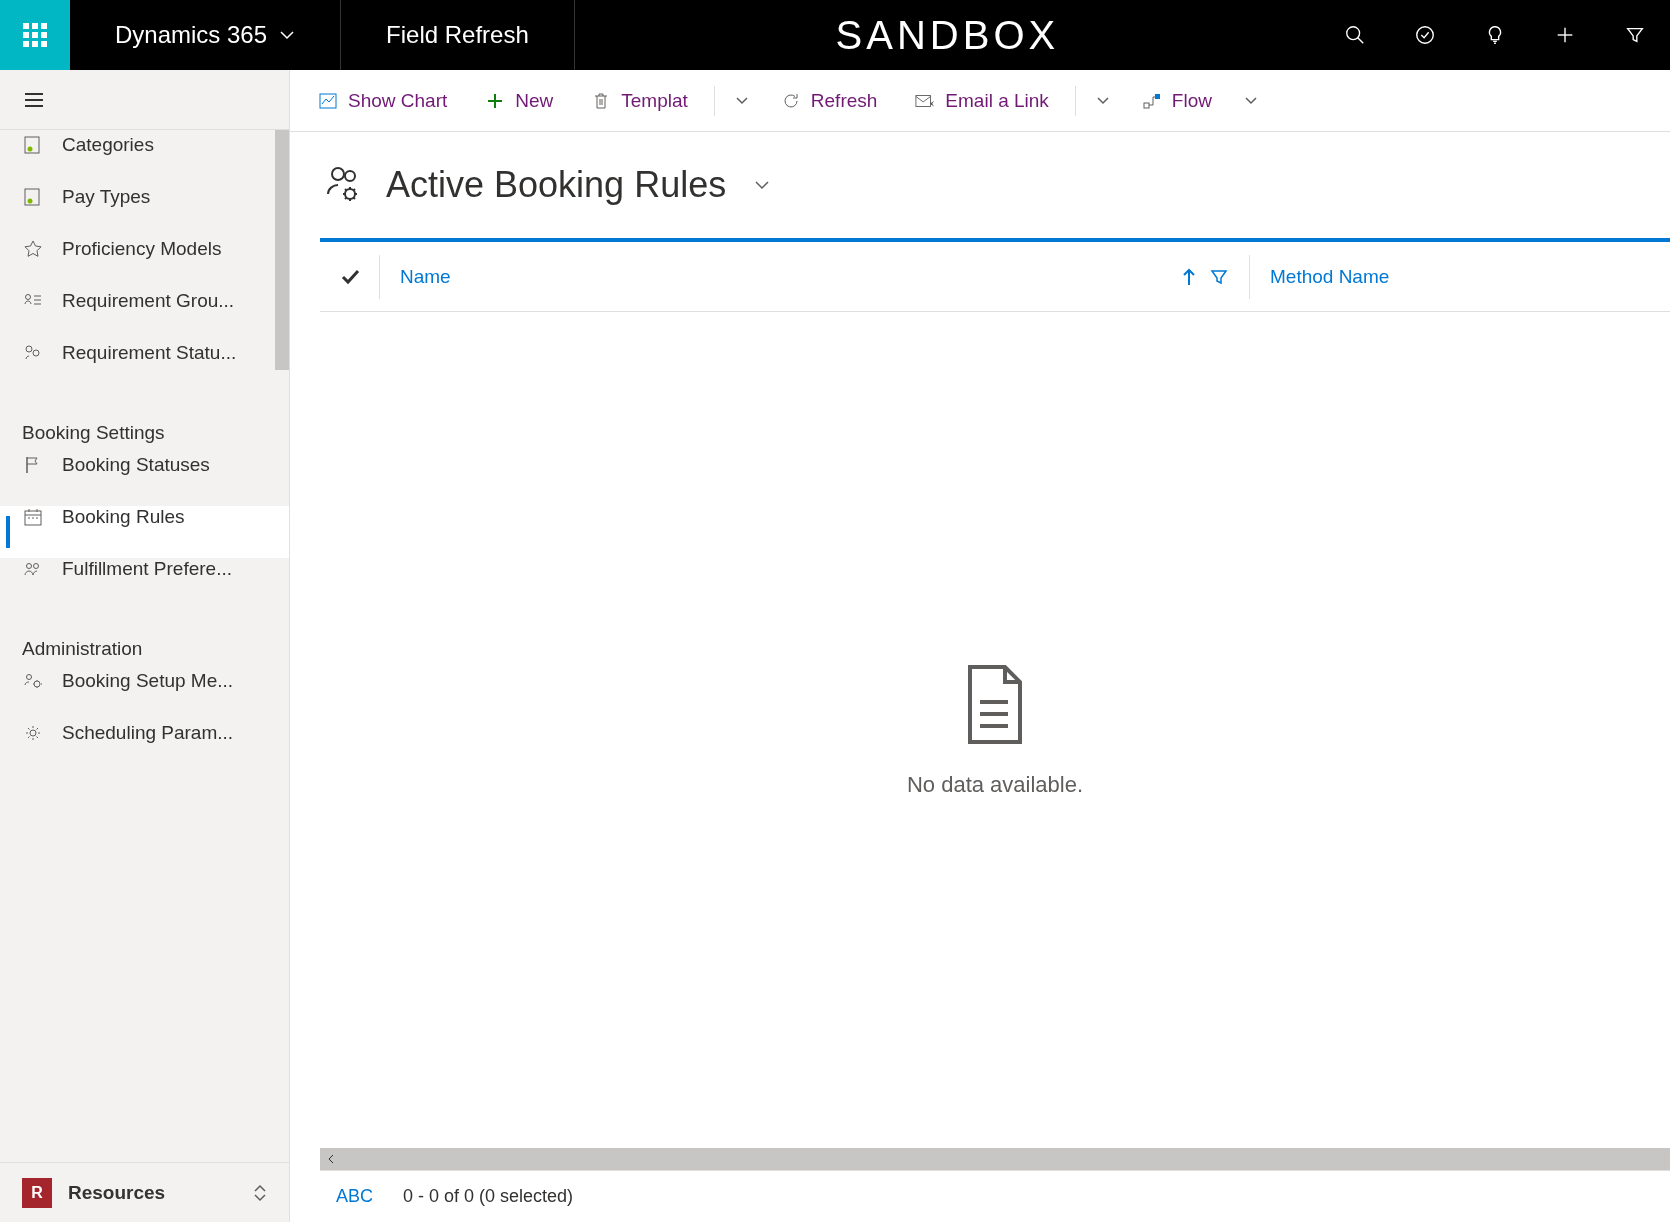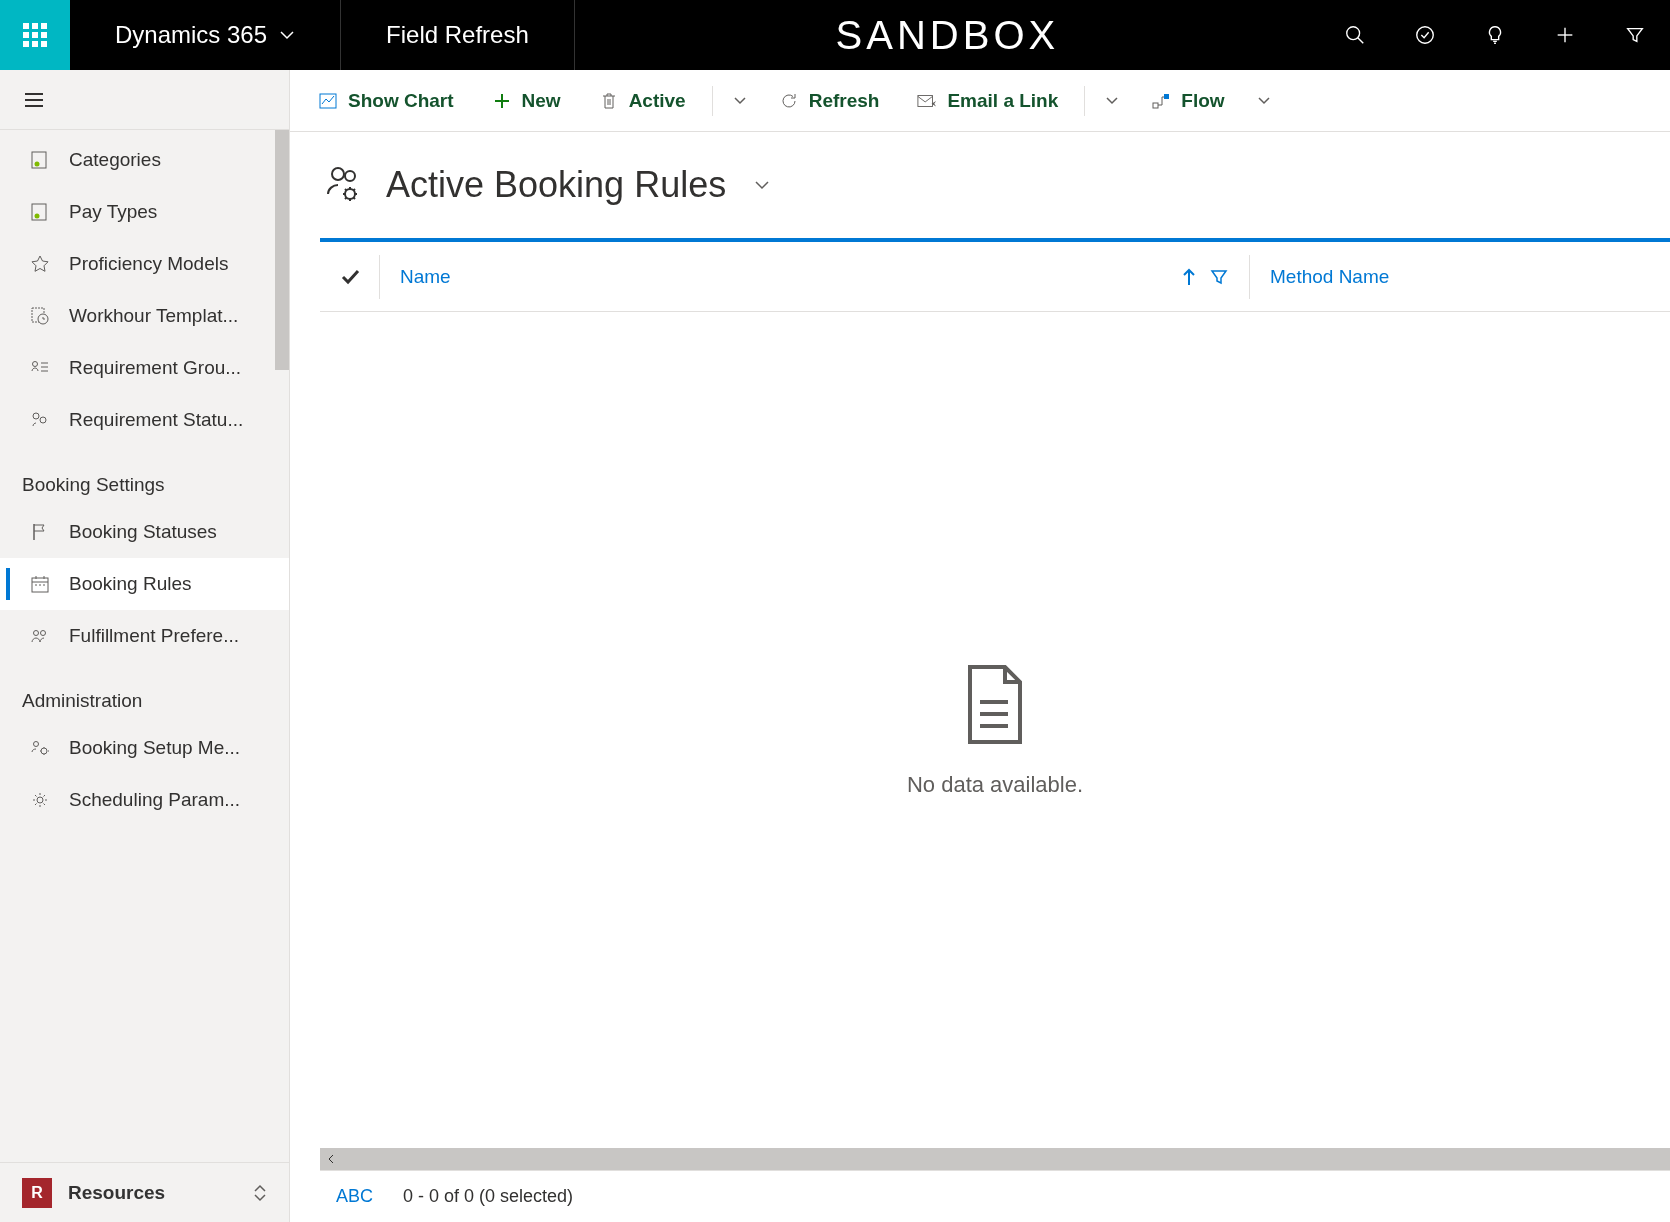--- a/index.html
+++ b/index.html
@@ -15,35 +15,35 @@
 .top-icons { display: flex; align-items: center; }
 .top-icon { width: 70px; height: 70px; display: flex; align-items: center; justify-content: center; cursor: pointer; }
 
 
 .layout { display: flex; height: calc(100% - 70px); }
 .sidebar { width: 290px; background: #f3f2f1; border-right: 1px solid #e1dfdd; display: flex; flex-direction: column; position: relative; }
 .sidebar-top { height: 60px; display: flex; align-items: center; padding-left: 22px; border-bottom: 1px solid #e1dfdd; }
 .hamburger { cursor: pointer; }
 .sidebar-scroll { flex: 1; overflow-y: auto; padding-top: 4px; position: relative; }
 .side-scrollbar { position: absolute; right: 0; top: 0; width: 14px; height: 240px; background: #c8c6c4; }
-.side-item { height: 52px; display: flex; align-items: center; padding: 0 14px 0 29px; cursor: pointer; font-size: 19px; color: #323130; gap: 18px; white-space: nowrap; overflow: hidden; text-overflow: ellipsis; position: relative; }
+.side-item { height: 52px; display: flex; padding: 0 14px 0 22px; cursor: pointer; font-size: 19px; color: #323130; gap: 18px; white-space: nowrap; overflow: hidden; text-overflow: ellipsis; position: relative; }
 .side-item .lbl { overflow: hidden; text-overflow: ellipsis; }
 .side-item.active { background: #fff; }
 .side-item.active::before { content: ""; position: absolute; left: 6px; top: 10px; bottom: 10px; width: 4px; background: #0078d4; }
 .side-group { padding: 28px 22px 10px 22px; font-size: 19px; font-weight: 400; color: #323130; }
 .side-icon { width: 22px; height: 22px; display: flex; align-items: center; justify-content: center; flex-shrink: 0; }
 
 .sidebar-footer { height: 60px; border-top: 1px solid #e1dfdd; display: flex; align-items: center; padding: 0 22px; gap: 16px; font-size: 19px; font-weight: 600; }
 .footer-badge { width: 30px; height: 30px; background: #a4262c; color: #fff; display: flex; align-items: center; justify-content: center; font-weight: 600; font-size: 16px; }
 .footer-arrows { margin-left: auto; display: flex; flex-direction: column; gap: -2px; cursor: pointer; }
 
 
 .main { flex: 1; display: flex; flex-direction: column; background: #fff; }
 .cmdbar { height: 62px; border-bottom: 1px solid #e1dfdd; display: flex; align-items: center; padding: 0 12px; gap: 6px; }
-.cmd { display: flex; align-items: center; gap: 10px; padding: 0 16px; height: 40px; cursor: pointer; font-size: 19px; color: #14532d; font-weight: bold; }
+.cmd { display: flex; align-items: center; gap: 10px; padding: 0 16px; height: 40px; cursor: pointer; font-size: 19px; color: #701a75; }
 .cmd .ico { width: 20px; height: 20px; display: flex; align-items: center; justify-content: center; }
 .cmd.green .ico { color: #107c10; }
 .divider { width: 1px; height: 30px; background: #e1dfdd; margin: 0 4px; }
 .chev-btn { padding: 0 10px; cursor: pointer; }
 
 .view-header { padding: 30px 30px 30px 30px; display: flex; align-items: center; gap: 20px; }
 .view-header .big-icon { width: 46px; height: 46px; }
 .view-title { font-size: 36px; font-weight: 400; color: #323130; }
 .view-chev { cursor: pointer; margin-left: 6px; }
 
@@ -163,30 +163,20 @@
         <span class="side-icon">
             <svg width="20" height="20" viewBox="0 0 20 20">
               <path d="M10 2l2.5 5 5.5.8-4 4 1 5.5L10 14.5 5 17.3l1-5.5-4-4L7.5 7z" stroke="#605e5c" fill="none"></path>
             </svg>
           </span>
         <span class="lbl">Proficiency Models</span>
       </div>
       <div class="side-item">
         <span class="side-icon">
             <svg width="20" height="20" viewBox="0 0 20 20">
-              <rect x="2" y="2" width="12" height="14" stroke="#605e5c" fill="none" stroke-dasharray="2 1"></rect>
-              <circle cx="13" cy="13" r="5" stroke="#605e5c" fill="#f3f2f1"></circle>
-              <path d="M13 11v2h2" stroke="#605e5c" fill="none"></path>
-            </svg>
-          </span>
-        <span class="lbl">Workhour Templat...</span>
-      </div>
-      <div class="side-item">
-        <span class="side-icon">
-            <svg width="20" height="20" viewBox="0 0 20 20">
               <circle cx="5" cy="6" r="2.5" stroke="#605e5c" fill="none"></circle>
               <path d="M2 13c0-2 2-3 3-3s3 1 3 3" stroke="#605e5c" fill="none"></path>
               <line x1="11" y1="5" x2="18" y2="5" stroke="#605e5c"></line>
               <line x1="11" y1="9" x2="18" y2="9" stroke="#605e5c"></line>
               <line x1="11" y1="13" x2="18" y2="13" stroke="#605e5c"></line>
             </svg>
           </span>
         <span class="lbl">Requirement Grou...</span>
       </div>
       <div class="side-item">
@@ -293,21 +283,21 @@
             </svg>
           </span>
         <span>New</span>
       </div>
       <div class="cmd">
         <span class="ico">
             <svg width="20" height="20" viewBox="0 0 20 20">
               <path d="M4 5h12M8 5V3h4v2M6 5v12h8V5M9 8v6M11 8v6" stroke="#605e5c" fill="none"></path>
             </svg>
           </span>
-        <span>Active</span>
+        <span>Templat</span>
       </div>
       <div class="divider"></div>
       <div class="chev-btn">
         <svg width="14" height="14" viewBox="0 0 14 14">
             <path d="M2 4l5 5 5-5" stroke="#605e5c" fill="none" stroke-width="1.5"></path>
           </svg>
       </div>
       <div class="cmd">
         <span class="ico">
             <svg width="20" height="20" viewBox="0 0 20 20">

